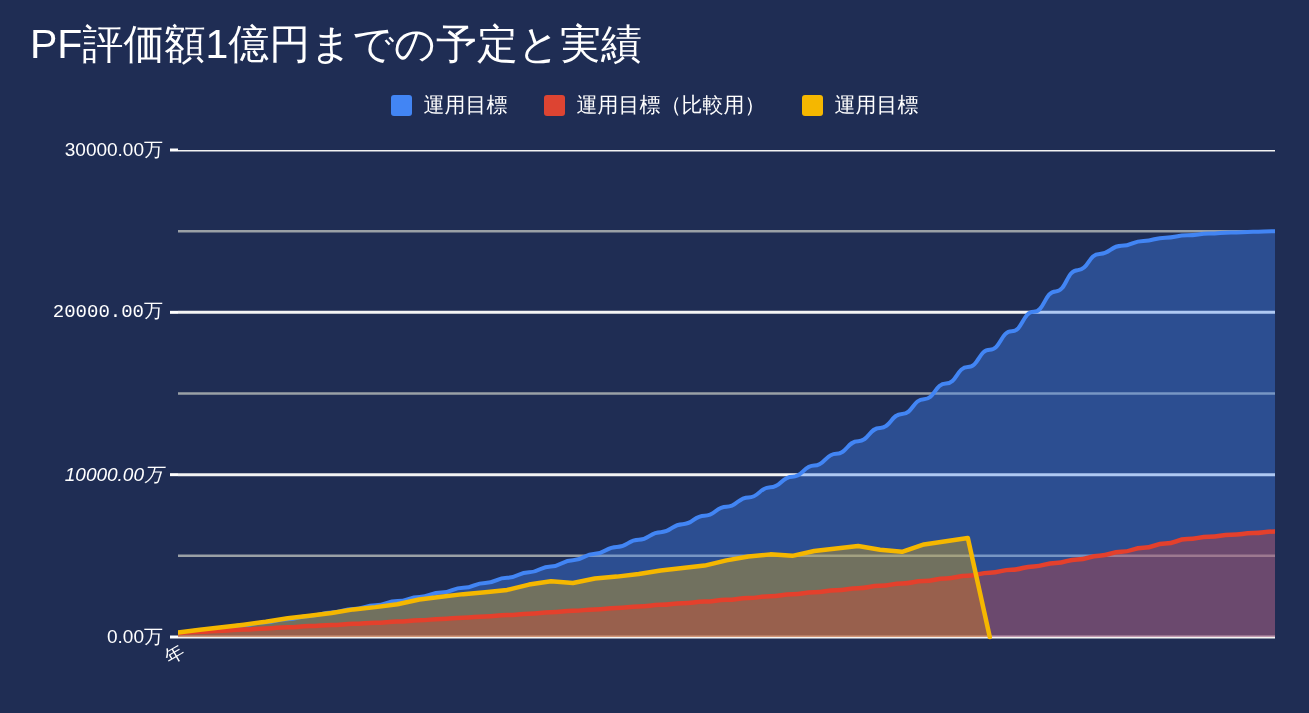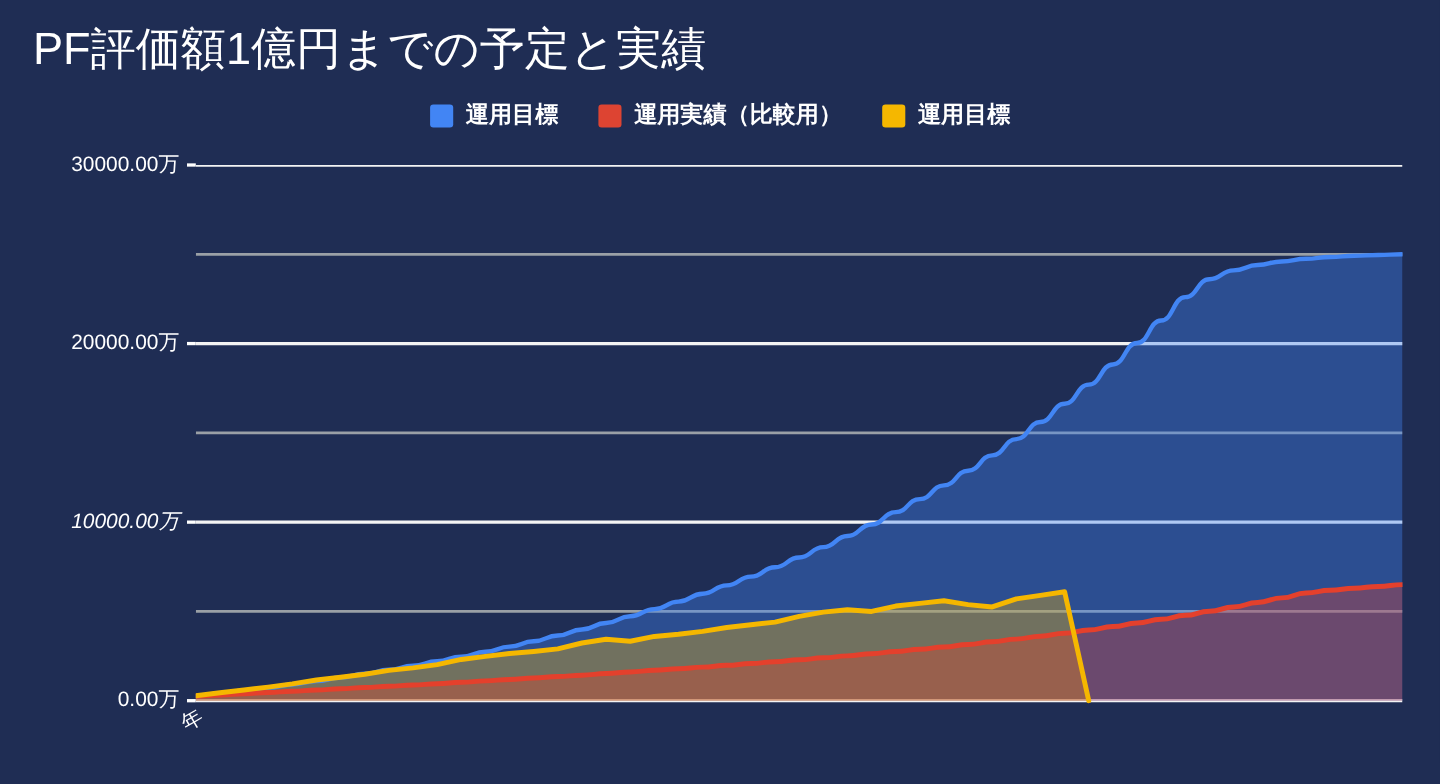--- a/index.html
+++ b/index.html
@@ -35,21 +35,20 @@
   .legend {
     position: absolute;
     left: 0;
     top: 93px;
     width: 1309px;
     display: flex;
     flex-direction: row;
     justify-content: center;
     align-items: center;
     gap: 36px;
-    font-weight: bold;
   }
   .legend-item {
     display: flex;
     flex-direction: row;
     align-items: center;
     gap: 12px;
   }
   .legend-swatch {
     width: 21px;
     height: 21px;
@@ -102,21 +101,21 @@
 
   <div class="chart-title">PF評価額1億円までの予定と実績</div>
 
   <div class="legend">
     <div class="legend-item">
       <span class="legend-swatch" style="background:#4285f4"></span>
       <span class="legend-label">運用目標</span>
     </div>
     <div class="legend-item">
       <span class="legend-swatch" style="background:#dd4432"></span>
-      <span class="legend-label">運用実績（比較用）</span>
+      <span class="legend-label">運用目標（比較用）</span>
     </div>
     <div class="legend-item">
       <span class="legend-swatch" style="background:#f5b700"></span>
       <span class="legend-label">運用目標</span>
     </div>
   </div>
 
   <div class="plot-wrap">
     <svg class="plot" viewBox="0 0 1309 713" preserveAspectRatio="none">
       <defs>
@@ -156,21 +155,21 @@
             <line x1="170" x2="178" y1="150" y2="150" stroke="#ffffff" stroke-width="3"></line>
             <line x1="170" x2="178" y1="312.33333333333337" y2="312.33333333333337" stroke="#ffffff" stroke-width="3"></line>
             <line x1="170" x2="178" y1="474.6666666666667" y2="474.6666666666667" stroke="#ffffff" stroke-width="3"></line>
             <line x1="170" x2="178" y1="637" y2="637" stroke="#ffffff" stroke-width="3"></line>
           </g>
       </g>
     </svg>
 
     <div id="ylabels">
         <div class="ytick-label" style="top: 150px;">30000.00万</div>
-        <div class="ytick-label" style="top: 312.333px;">20000.00万</div>
+        <div class="ytick-label" style="top: 312.333px; font-family: Liberation Mono, monospace;">20000.00万</div>
         <div class="ytick-label" style="top: 474.667px; font-style: italic;">10000.00万</div>
         <div class="ytick-label" style="top: 637px;">0.00万</div>
       </div>
     <div id="xlabels">
         <div class="xtick-label" style="left: 160px; top: 648px; transform: rotate(-30deg);">年</div>
       </div>
   </div>
 
 </div>
 

